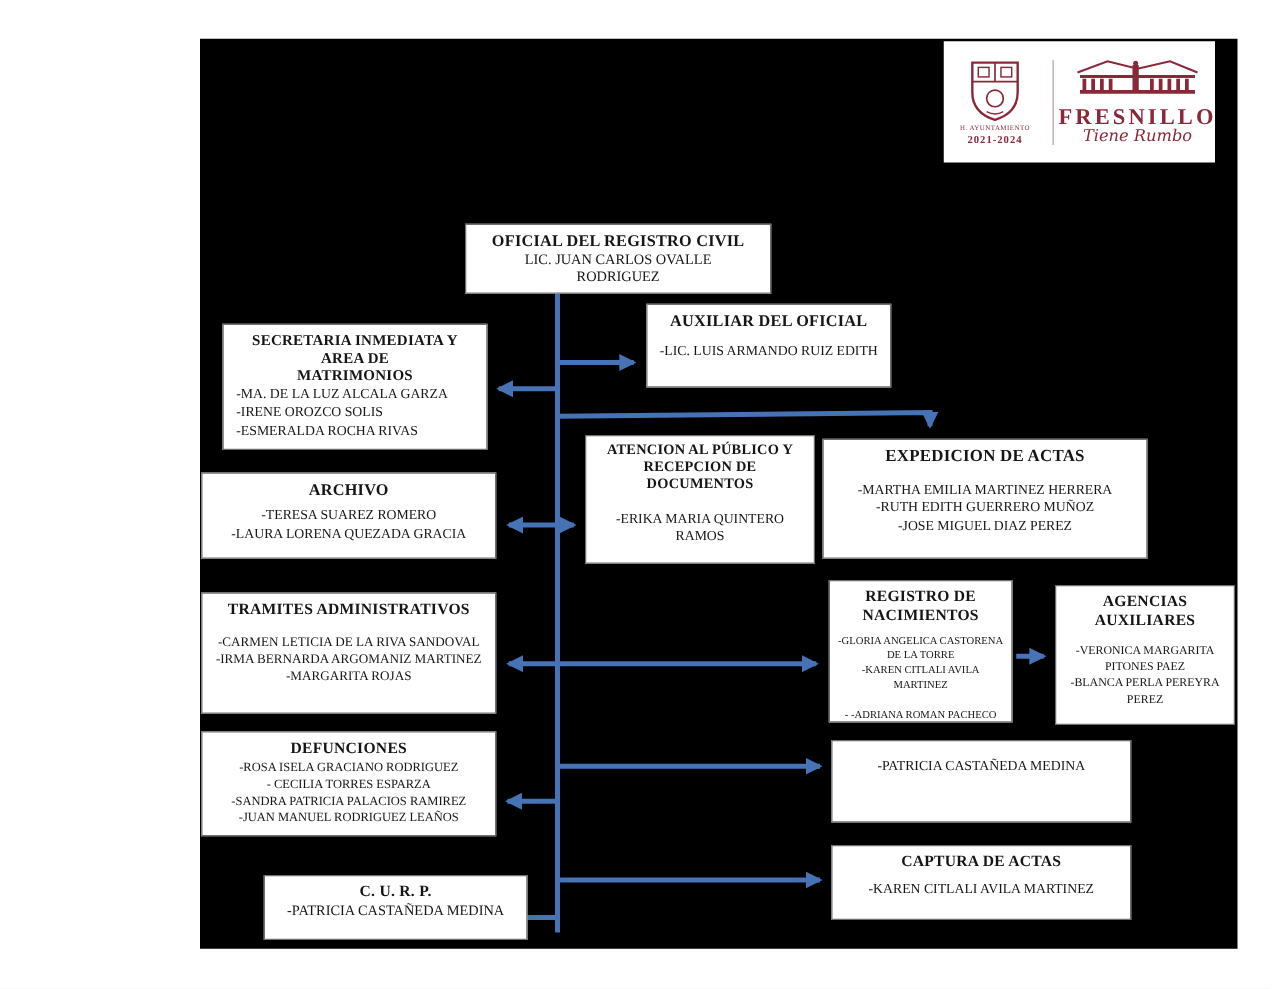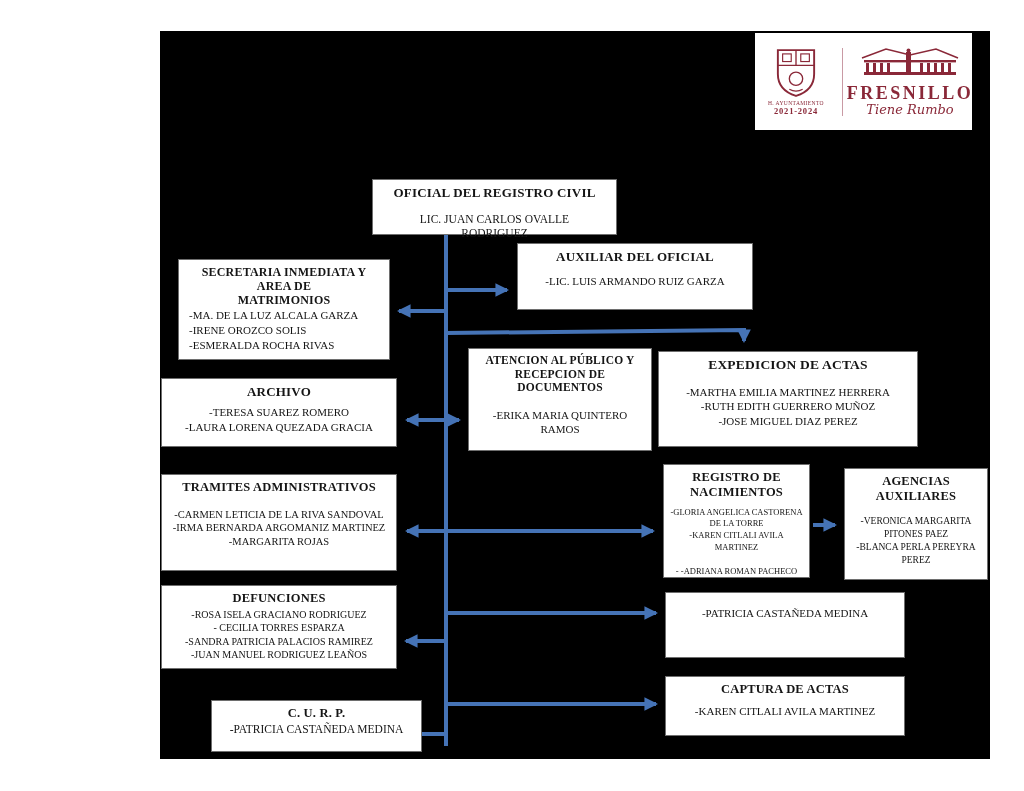--- a/index.html
+++ b/index.html
@@ -20,27 +20,27 @@
   .arrhead{fill:var(--connector,#4573b6);}
 
   
   .node{position:absolute;background:#ffffff;border:1.5px solid var(--box-border,#6e6e6e);
         box-sizing:border-box;color:var(--ink,#151515);text-align:center;padding:5px 3px 1px 3px;}
   .title{font-weight:bold;font-size:12.5px;line-height:1.18;white-space:pre-line;letter-spacing:0.2px;}
   .members{font-size:11px;line-height:1.3;white-space:pre-line;margin-top:6px;}
 
   .b-root{left:372px;top:179px;width:245px;height:56px;}
   .b-root .title{font-size:13px;}
-  .b-root .members{margin-top:12px;font-size:11.5px;line-height:1.22;}
+  .b-root .members{margin-top:1px;font-size:11.5px;line-height:1.22;}
 
   .b-secretaria{left:178px;top:259px;width:212px;height:101px;}
   .b-secretaria .title{font-size:12px;}
   .b-secretaria .members{margin-top:1px;text-align:left;padding-left:7px;line-height:1.32;}
 
-  .b-auxiliar{left:517px;top:243px;width:236px;height:67px;}
+  .b-auxiliar{left:517px;top:243px;width:196px;height:67px;}
   .b-auxiliar .title{font-size:13px;}
   .b-auxiliar .members{margin-top:10px;}
 
   .b-atencion{left:468px;top:348px;width:184px;height:103px;}
   .b-atencion .title{font-size:11.5px;}
   .b-atencion .members{margin-top:13px;}
 
   .b-expedicion{left:658px;top:351px;width:260px;height:96px;}
   .b-expedicion .title{font-size:13.5px;}
   .b-expedicion .members{margin-top:12px;}
@@ -156,21 +156,21 @@
     <div class="title">SECRETARIA INMEDIATA Y
 AREA DE
 MATRIMONIOS</div>
     <div class="members">-MA. DE LA LUZ ALCALA GARZA
 -IRENE OROZCO SOLIS
 -ESMERALDA ROCHA RIVAS</div>
   </div>
 
   <div class="node b-auxiliar">
     <div class="title">AUXILIAR DEL OFICIAL</div>
-    <div class="members">-LIC. LUIS ARMANDO RUIZ GARZA</div>
+    <div class="members">-LIC. LUIS ARMANDO RUIZ EDITH</div>
   </div>
 
   <div class="node b-atencion">
     <div class="title">ATENCION AL PÚBLICO Y
 RECEPCION DE
 DOCUMENTOS</div>
     <div class="members">-ERIKA MARIA QUINTERO
 RAMOS</div>
   </div>
 

